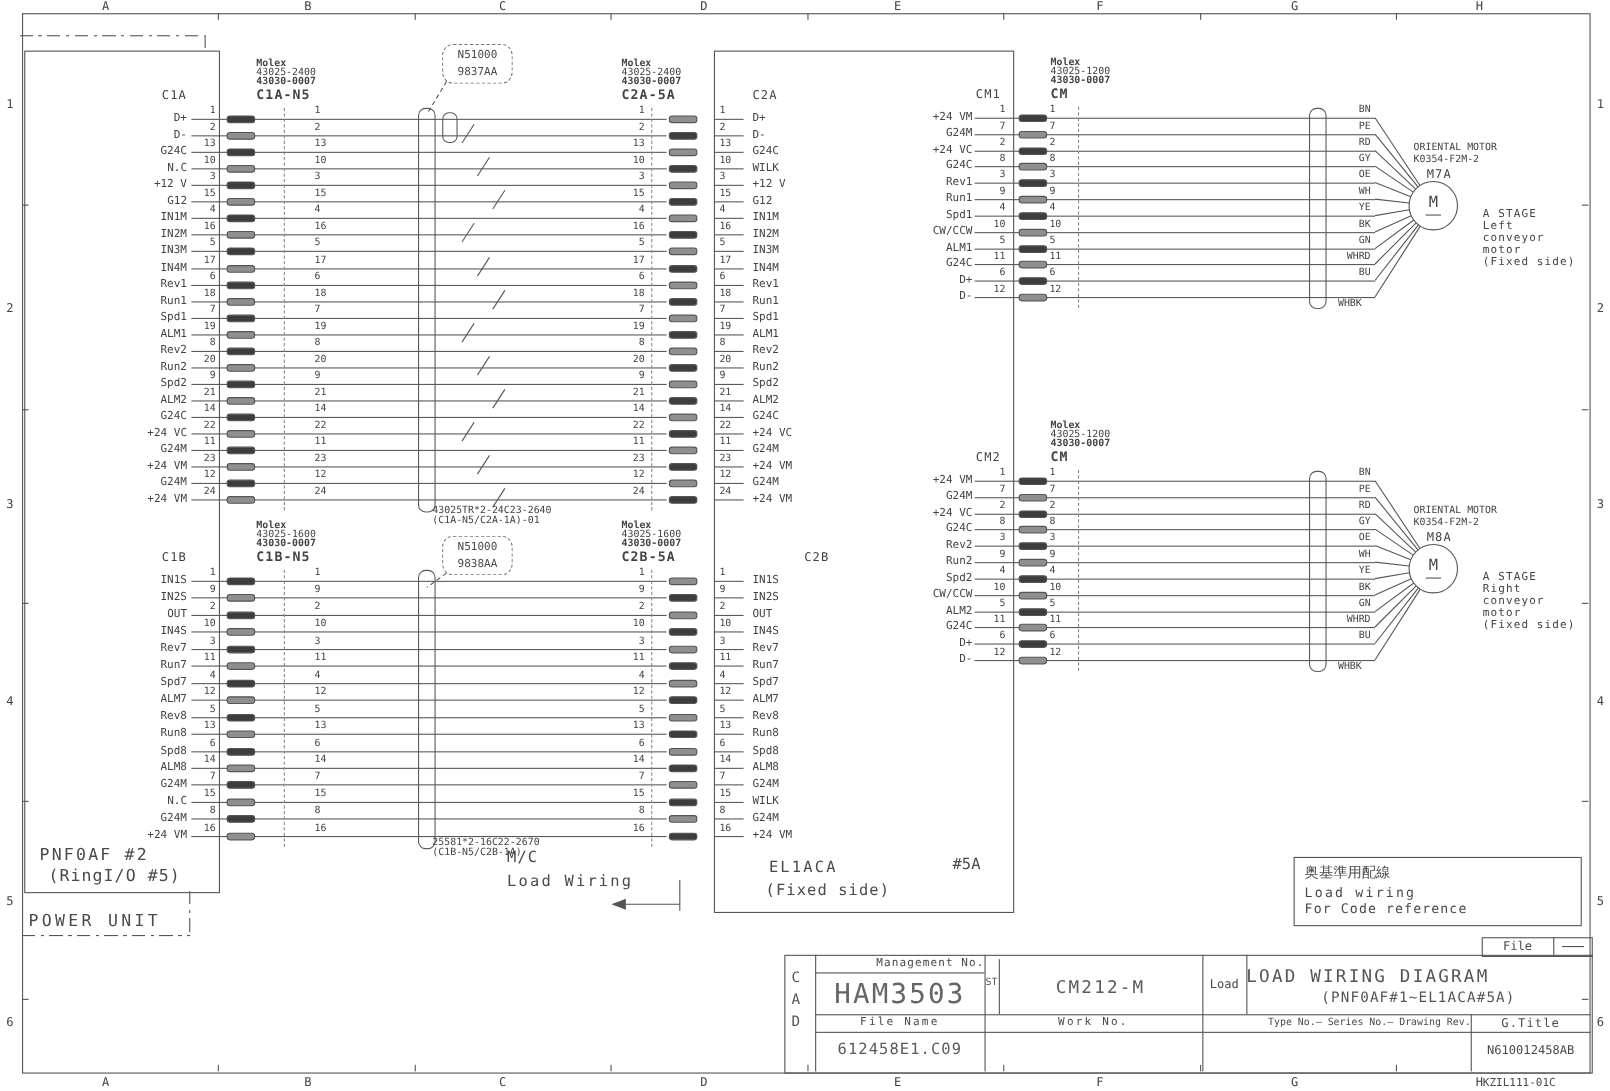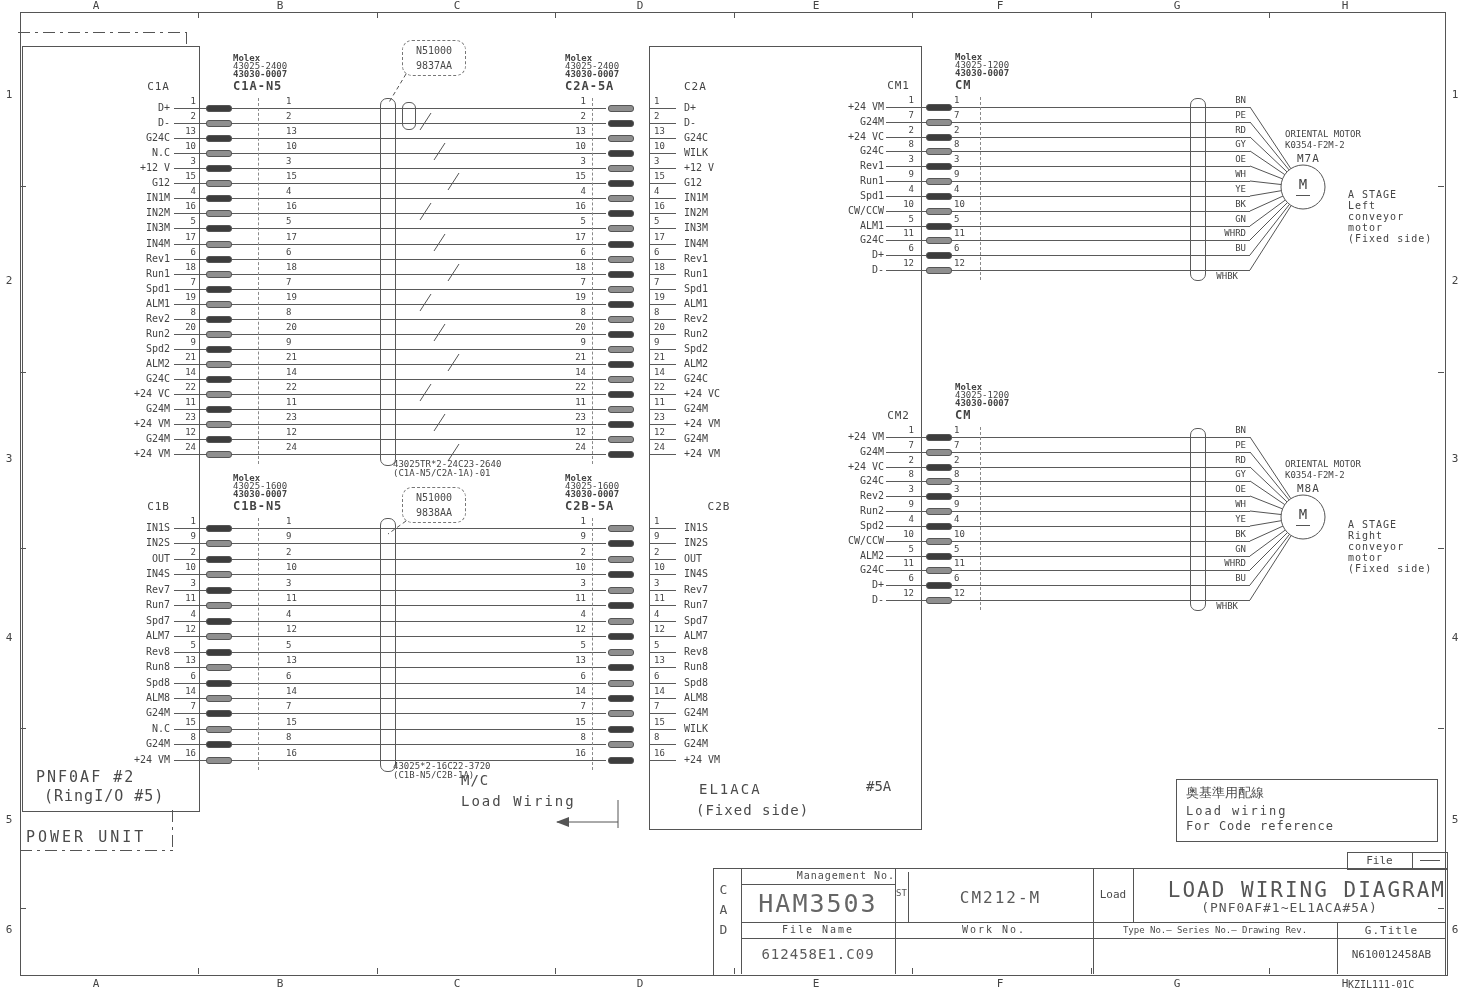--- a/index.html
+++ b/index.html
@@ -63,27 +63,27 @@
   <div class="tb-line" style="left:741px;top:922px;width:705px;height:1px;"></div>
   <div class="tb-line" style="left:741px;top:938px;width:705px;height:1px;"></div>
   <div class="tb-line" style="left:741px;top:884px;width:154px;height:1px;"></div>
 
   <div class="t cad-vert" style="left:716px;top:882px;height:82px;font-size:13px;color:#555;">CAD</div>
   <div class="t" style="left:741px;top:870px;width:154px;text-align:right;font-size:10px;letter-spacing:1px;">Management No.</div>
   <div class="t" style="left:741px;top:889px;width:154px;text-align:center;font-size:25px;letter-spacing:2px;color:#666;">HAM3503</div>
   <div class="t" style="left:896px;top:888px;font-size:9px;color:#555;">ST</div>
   <div class="t" style="left:908px;top:888px;width:185px;text-align:center;font-size:16px;letter-spacing:2px;color:#5a5a5a;">CM212-M</div>
   <div class="t" style="left:1093px;top:888px;width:40px;text-align:center;font-size:11px;">Load</div>
-  <div class="t" style="left:1133px;top:878px;width:313px;text-align:right;font-size:21px;letter-spacing:2px;color:#555;">LOAD WIRING DIAGRAM</div>
+  <div class="t" style="left:1133px;top:878px;width:313px;text-align:left;font-size:16px;letter-spacing:2px;color:#555;">LOAD WIRING DIAGRAM</div>
   <div class="t" style="left:1133px;top:900px;width:313px;text-align:center;font-size:13px;letter-spacing:1px;color:#555;">(PNF0AF#1~EL1ACA#5A)</div>
   <div class="t" style="left:741px;top:924px;width:154px;text-align:center;font-size:10px;letter-spacing:2px;">File Name</div>
   <div class="t" style="left:741px;top:946px;width:154px;text-align:center;font-size:14px;letter-spacing:1px;color:#5a5a5a;">612458E1.C09</div>
   <div class="t" style="left:895px;top:924px;width:198px;text-align:center;font-size:10px;letter-spacing:2px;">Work No.</div>
   <div class="t" style="left:895px;top:946px;width:198px;text-align:center;font-size:13px;"></div>
-  <div class="t" style="left:1093px;top:925px;width:244px;text-align:center;font-size:9px;">Type No.— Series No.— Drawing Rev.</div>
+  <div class="t" style="left:1093px;top:925px;width:244px;text-align:right;font-size:9px;">Type No.— Series No.— Drawing Rev.</div>
   <div class="t" style="left:1337px;top:924px;width:109px;text-align:center;font-size:11px;letter-spacing:1px;">G.Title</div>
   <div class="t" style="left:1337px;top:948px;width:109px;text-align:center;font-size:11px;">N610012458AB</div>
   <div class="t" style="left:1348px;top:979px;width:110px;font-size:10px;">KZIL111-01C</div>
 
   <svg id="overlay" width="1464" height="992" viewBox="0 0 1464 992">
       <line x1="420" y1="130" x2="431" y2="113" stroke="#555" stroke-width="1"></line>
       <line x1="434" y1="160" x2="445" y2="143" stroke="#555" stroke-width="1"></line>
       <line x1="448" y1="190" x2="459" y2="173" stroke="#555" stroke-width="1"></line>
       <line x1="420" y1="220" x2="431" y2="203" stroke="#555" stroke-width="1"></line>
       <line x1="434" y1="251" x2="445" y2="234" stroke="#555" stroke-width="1"></line>
@@ -381,21 +381,21 @@
     <div style="position: absolute; left: 380px; top: 98px; width: 14px; height: 366.38px; border: 1px solid rgb(90, 90, 90); border-radius: 7px;"></div>
     <div style="position: absolute; left: 233px; top: 474px; width: 100px; height: 9px; line-height: 9px; font-size: 9px; text-align: left; white-space: nowrap; font-weight: bold;">Molex</div>
     <div style="position: absolute; left: 233px; top: 482px; width: 100px; height: 9px; line-height: 9px; font-size: 9px; text-align: left; white-space: nowrap;">43025-1600</div>
     <div style="position: absolute; left: 233px; top: 490px; width: 100px; height: 9px; line-height: 9px; font-size: 9px; text-align: left; white-space: nowrap; font-weight: bold;">43030-0007</div>
     <div style="position: absolute; left: 233px; top: 500px; width: 100px; height: 13px; line-height: 13px; font-size: 12px; text-align: left; white-space: nowrap; font-weight: bold; letter-spacing: 1px;">C1B-N5</div>
     <div style="position: absolute; left: 565px; top: 474px; width: 100px; height: 9px; line-height: 9px; font-size: 9px; text-align: left; white-space: nowrap; font-weight: bold;">Molex</div>
     <div style="position: absolute; left: 565px; top: 482px; width: 100px; height: 9px; line-height: 9px; font-size: 9px; text-align: left; white-space: nowrap;">43025-1600</div>
     <div style="position: absolute; left: 565px; top: 490px; width: 100px; height: 9px; line-height: 9px; font-size: 9px; text-align: left; white-space: nowrap; font-weight: bold;">43030-0007</div>
     <div style="position: absolute; left: 565px; top: 500px; width: 100px; height: 13px; line-height: 13px; font-size: 12px; text-align: left; white-space: nowrap; font-weight: bold; letter-spacing: 1px;">C2B-5A</div>
     <div style="position: absolute; left: 100px; top: 501px; width: 70px; height: 12px; line-height: 12px; font-size: 11px; text-align: right; white-space: nowrap; letter-spacing: 1px;">C1B</div>
-    <div style="position: absolute; left: 684px; top: 501px; width: 70px; height: 12px; line-height: 12px; font-size: 11px; text-align: center; white-space: nowrap; letter-spacing: 1px;">C2B</div>
+    <div style="position: absolute; left: 684px; top: 501px; width: 70px; height: 12px; line-height: 12px; font-size: 11px; text-align: right; white-space: nowrap; letter-spacing: 1px;">C2B</div>
     <div style="position: absolute; left: 174px; top: 528px; width: 432px; height: 1px; background: rgb(90, 90, 90);"></div>
     <div style="position: absolute; left: 649px; top: 528px; width: 27px; height: 1px; background: rgb(90, 90, 90);"></div>
     <div style="position: absolute; left: 78px; top: 522px; width: 92px; height: 11px; line-height: 11px; font-size: 10px; text-align: right; white-space: nowrap;">IN1S</div>
     <div style="position: absolute; left: 156px; top: 517px; width: 40px; height: 9px; line-height: 9px; font-size: 9px; text-align: right; white-space: nowrap;">1</div>
     <div style="position: absolute; left: 286px; top: 517px; width: 34px; height: 9px; line-height: 9px; font-size: 9px; text-align: left; white-space: nowrap;">1</div>
     <div style="position: absolute; left: 546px; top: 517px; width: 40px; height: 9px; line-height: 9px; font-size: 9px; text-align: right; white-space: nowrap;">1</div>
     <div style="position: absolute; left: 654px; top: 517px; width: 34px; height: 9px; line-height: 9px; font-size: 9px; text-align: left; white-space: nowrap;">1</div>
     <div style="position: absolute; left: 684px; top: 522px; width: 92px; height: 11px; line-height: 11px; font-size: 10px; text-align: left; white-space: nowrap;">IN1S</div>
     <div class="pill" style="position: absolute; left: 206px; top: 525px; width: 24px; height: 5px; border-radius: 3px; background: rgb(61, 61, 61); border: 1px solid rgb(85, 85, 85);"></div>
     <div class="pill" style="position: absolute; left: 608px; top: 525px; width: 24px; height: 5px; border-radius: 3px; background: rgb(143, 143, 143); border: 1px solid rgb(85, 85, 85);"></div>
@@ -734,21 +734,21 @@
     <div class="callout" style="left: 402px; top: 40px; width: 62px; height: 32px;">
       <div>N51000</div>
       <div>9837AA</div>
     </div>
     <div class="callout" style="left: 402px; top: 487px; width: 62px; height: 32px;">
       <div>N51000</div>
       <div>9838AA</div>
     </div>
     <div style="position: absolute; left: 393px; top: 460px; width: 180px; height: 9px; line-height: 9px; font-size: 9px; text-align: left; white-space: nowrap;">43025TR*2-24C23-2640</div>
     <div style="position: absolute; left: 393px; top: 469px; width: 180px; height: 9px; line-height: 9px; font-size: 9px; text-align: left; white-space: nowrap;">(C1A-N5/C2A-1A)-01</div>
-    <div style="position: absolute; left: 393px; top: 762px; width: 180px; height: 9px; line-height: 9px; font-size: 9px; text-align: left; white-space: nowrap;">43025*2-16C22-3720</div>
+    <div style="position: absolute; left: 393px; top: 762px; width: 180px; height: 9px; line-height: 9px; font-size: 9px; text-align: left; white-space: nowrap;">25581*2-16C22-2670</div>
     <div style="position: absolute; left: 393px; top: 771px; width: 180px; height: 9px; line-height: 9px; font-size: 9px; text-align: left; white-space: nowrap;">(C1B-N5/C2B-1A)</div>
     <div style="position: absolute; left: 86px; top: 0px; width: 20px; height: 11px; line-height: 11px; font-size: 11px; text-align: center; white-space: nowrap;">A</div>
     <div style="position: absolute; left: 270px; top: 0px; width: 20px; height: 11px; line-height: 11px; font-size: 11px; text-align: center; white-space: nowrap;">B</div>
     <div style="position: absolute; left: 447px; top: 0px; width: 20px; height: 11px; line-height: 11px; font-size: 11px; text-align: center; white-space: nowrap;">C</div>
     <div style="position: absolute; left: 630px; top: 0px; width: 20px; height: 11px; line-height: 11px; font-size: 11px; text-align: center; white-space: nowrap;">D</div>
     <div style="position: absolute; left: 806px; top: 0px; width: 20px; height: 11px; line-height: 11px; font-size: 11px; text-align: center; white-space: nowrap;">E</div>
     <div style="position: absolute; left: 990px; top: 0px; width: 20px; height: 11px; line-height: 11px; font-size: 11px; text-align: center; white-space: nowrap;">F</div>
     <div style="position: absolute; left: 1167px; top: 0px; width: 20px; height: 11px; line-height: 11px; font-size: 11px; text-align: center; white-space: nowrap;">G</div>
     <div style="position: absolute; left: 1335px; top: 0px; width: 20px; height: 11px; line-height: 11px; font-size: 11px; text-align: center; white-space: nowrap;">H</div>
     <div style="position: absolute; left: 86px; top: 978px; width: 20px; height: 11px; line-height: 11px; font-size: 11px; text-align: center; white-space: nowrap;">A</div>

